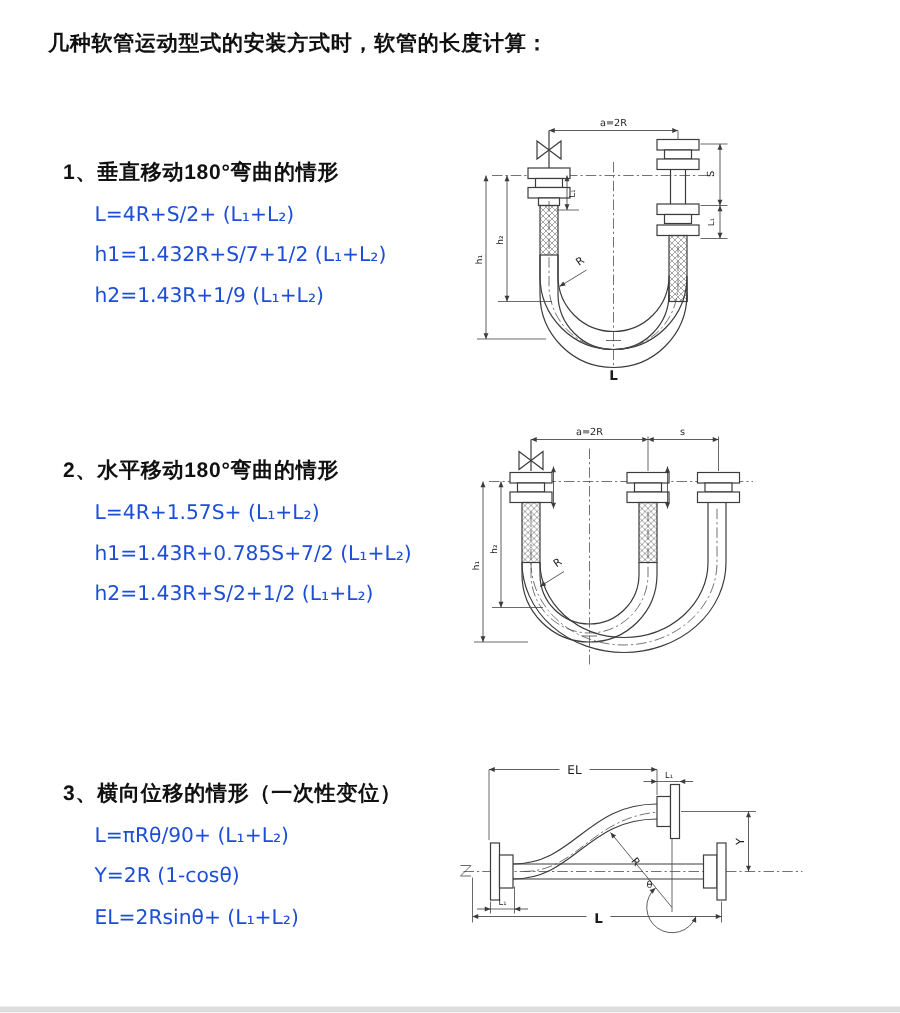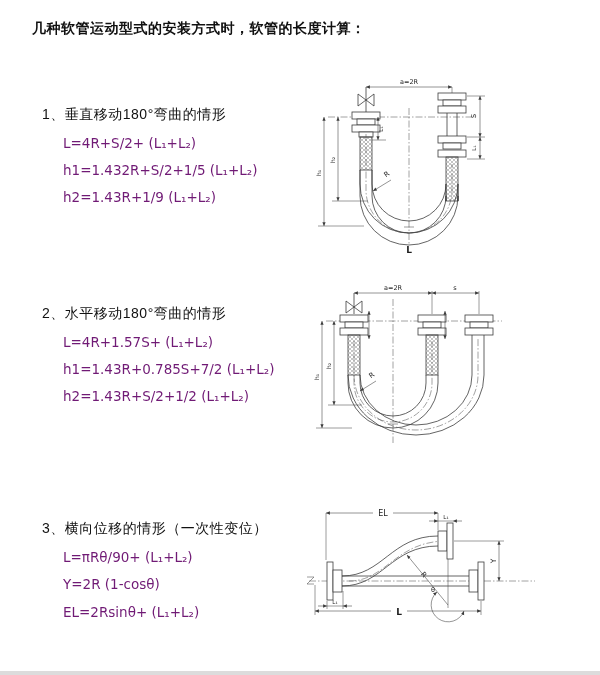--- a/index.html
+++ b/index.html
@@ -1,40 +1,40 @@
 <!DOCTYPE html>
 <html><head>
 <meta charset="utf-8">
 <style>
   html,body{margin:0;padding:0;background:#f2f2f2;}
   .page{position:relative;width:600px;height:675px;background:#ffffff;overflow:hidden;
         font-family:"Liberation Sans",sans-serif;color:#111;}
   .doc-title{position:absolute;left:32px;top:20px;font-size:14px;font-weight:700;letter-spacing:.5px;}
-  .sec-heading{position:absolute;font-size:14px;font-weight:400;letter-spacing:.5px;white-space:nowrap;}
+  .sec-heading{position:absolute;font-size:14px;font-weight:700;letter-spacing:.5px;white-space:nowrap;}
   .formula{position:absolute;font-size:13.5px;font-weight:400;white-space:nowrap;
-           font-family:"DejaVu Sans","Liberation Sans",sans-serif;color:#701a75;}
+           font-family:"DejaVu Sans","Liberation Sans",sans-serif;color:#1d4ed8;}
   svg{position:absolute;}
   svg .ln{stroke:#3c3c3c;stroke-width:.8;fill:none;}
   svg .thin{stroke:#4a4a4a;stroke-width:.55;fill:none;}
   svg .cl{stroke:#555;stroke-width:.55;fill:none;stroke-dasharray:7 2 1.5 2;}
   svg .dim{stroke:#3c3c3c;stroke-width:.55;fill:none;}
   svg .fit{fill:#ffffff;stroke:#3c3c3c;stroke-width:.8;}
   svg text{fill:#1d1d1d;font-family:"DejaVu Sans",sans-serif;}
   .bottom-edge{position:absolute;left:0;top:671px;width:600px;height:4px;background:#dcdcdc;}
 </style>
 </head>
 <body>
 
 <div class="page">
 
   <div class="doc-title">几种软管运动型式的安装方式时，软管的长度计算：</div>
 
   <div class="sec-heading" style="left:42px;top:106px">1、垂直移动180°弯曲的情形</div>
   <div class="formula" style="left:63px;top:135px">L=4R+S/2+ (L₁+L₂)</div>
-  <div class="formula" style="left:63px;top:162px">h1=1.432R+S/2+1/5 (L₁+L₂)</div>
+  <div class="formula" style="left:63px;top:162px">h1=1.432R+S/7+1/2 (L₁+L₂)</div>
   <div class="formula" style="left:63px;top:189px">h2=1.43R+1/9 (L₁+L₂)</div>
 
   <div class="sec-heading" style="left:42px;top:305px">2、水平移动180°弯曲的情形</div>
   <div class="formula" style="left:63px;top:334px">L=4R+1.57S+ (L₁+L₂)</div>
   <div class="formula" style="left:63px;top:361px">h1=1.43R+0.785S+7/2 (L₁+L₂)</div>
   <div class="formula" style="left:63px;top:388px">h2=1.43R+S/2+1/2 (L₁+L₂)</div>
 
   <div class="sec-heading" style="left:42px;top:520px">3、横向位移的情形（一次性变位）</div>
   <div class="formula" style="left:63px;top:549px">L=πRθ/90+ (L₁+L₂)</div>
   <div class="formula" style="left:63px;top:576px">Y=2R (1-cosθ)</div>

